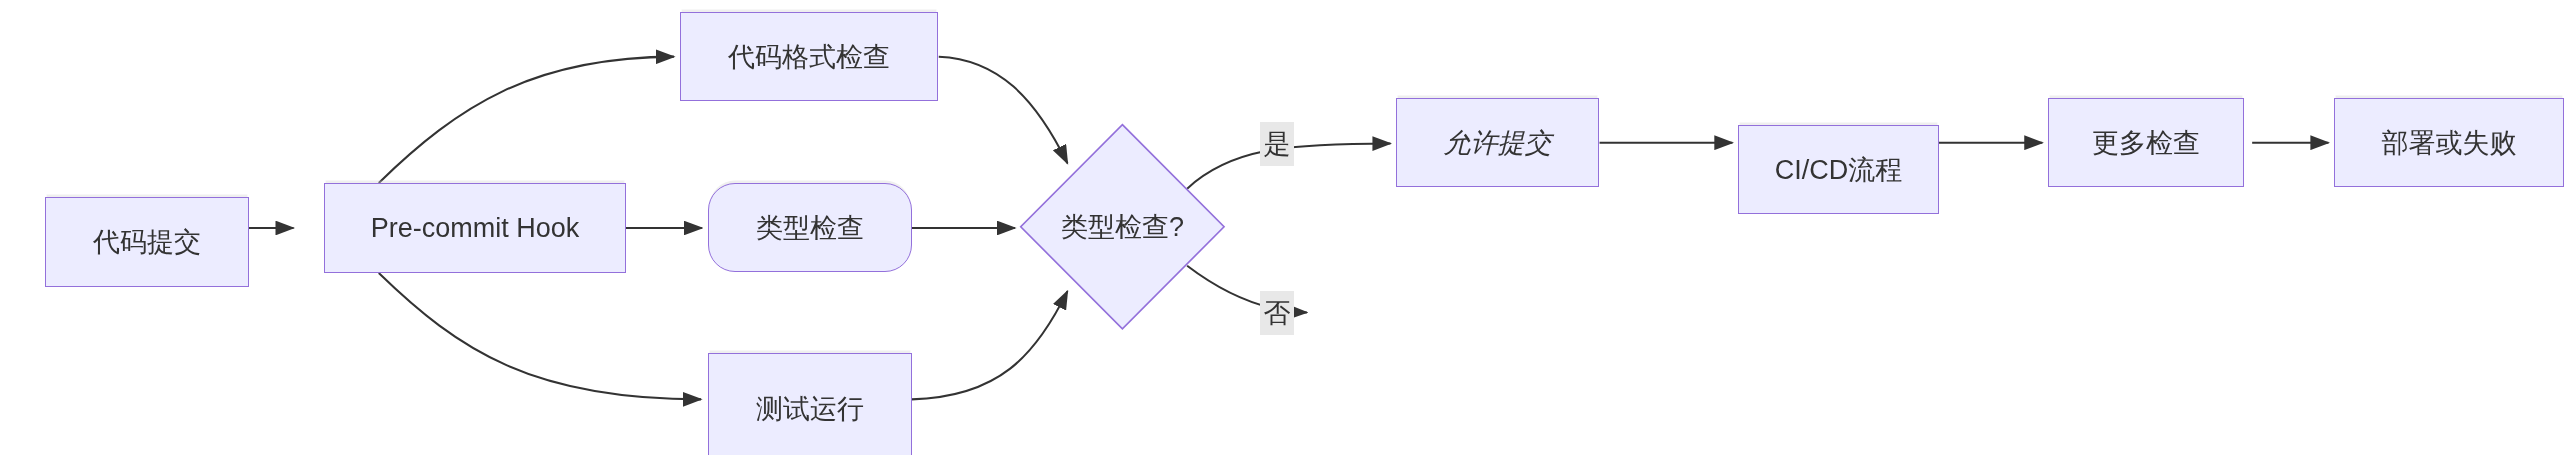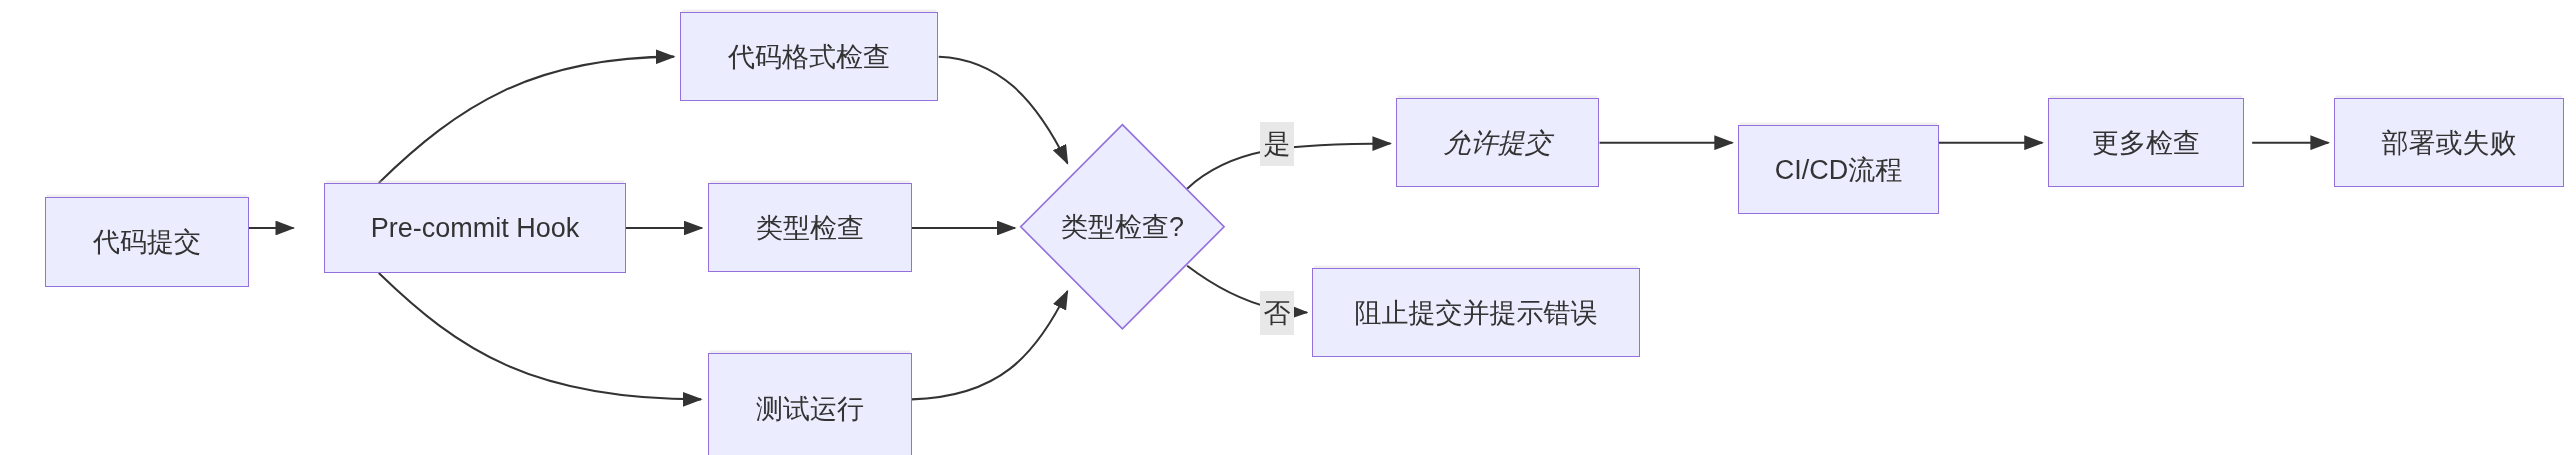--- a/index.html
+++ b/index.html
@@ -73,34 +73,33 @@
 
     <polygon points="1369,152 1493,276.5 1369,401 1245,276.5" fill="#ECECFF" stroke="#9370DB" stroke-width="2"></polygon>
   </svg>
 
   <div class="node" style="left:13px;top:197px;width:204px;height:90px;margin-left:32px;">代码提交</div>
 
   <div class="node" style="left:299px;top:183px;width:302px;height:90px;margin-left:25px;">Pre-commit Hook</div>
 
   <div class="node" style="left:680px;top:12.3px;width:258px;height:89px;">代码格式检查</div>
 
-  <div class="node" style="left:708px;top:183px;width:204px;height:89px;">类型检查</div>
+  <div class="node" style="left:708px;top:183px;width:204px;height:89px;border-radius:27px;">类型检查</div>
 
   <div class="node" style="left:708px;top:353px;width:204px;height:112px;">测试运行</div>
 
   <div class="diamond-label" style="left:1021px;top:125px;width:203px;height:204px;">类型检查?</div>
 
   <div class="node" style="left:1396px;top:98px;width:203px;height:89px;font-style:italic;">允许提交</div>
 
   <div class="node" style="left:1738px;top:98px;width:201px;height:89px;margin-top:27px;">CI/CD流程</div>
 
   <div class="node" style="left:2048px;top:98px;width:196px;height:89px;">更多检查</div>
 
   <div class="node" style="left:2334px;top:98px;width:230px;height:89px;">部署或失败</div>
 
-  <div class="node" style="left:1312px;top:268px;width:328px;height:89px;">阻止提交并提示错误</div>
 
   <div class="edge-label" style="left:1260px;top:122px;width:34px;height:44px;">是</div>
 
   <div class="edge-label" style="left:1260px;top:291px;width:34px;height:44px;">否</div>
 
 </div>
 
 
 </body></html>

